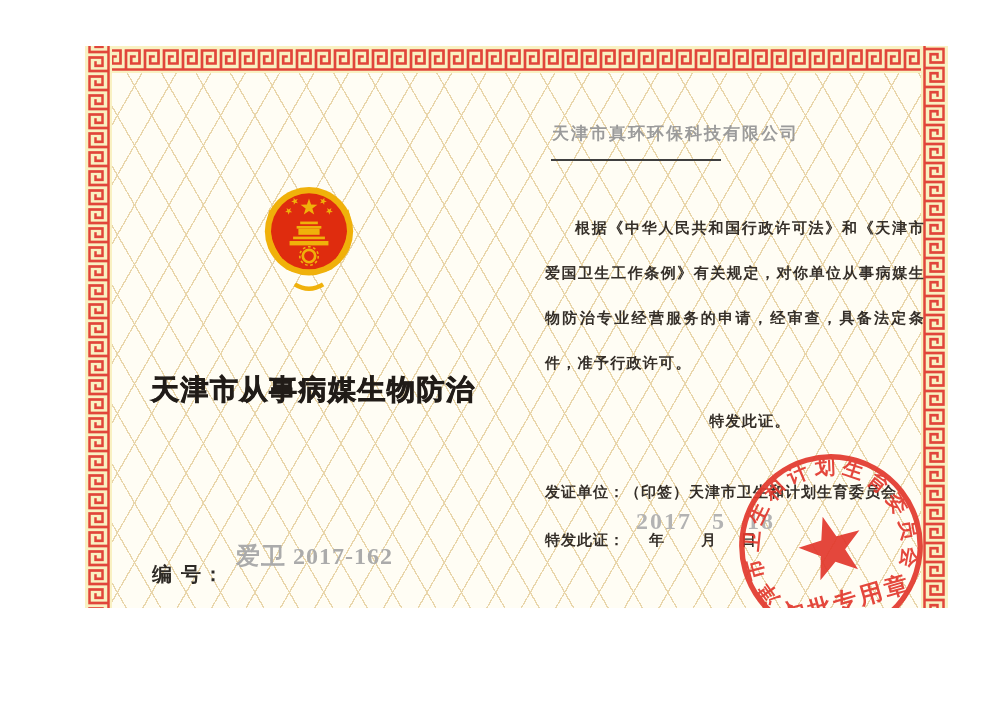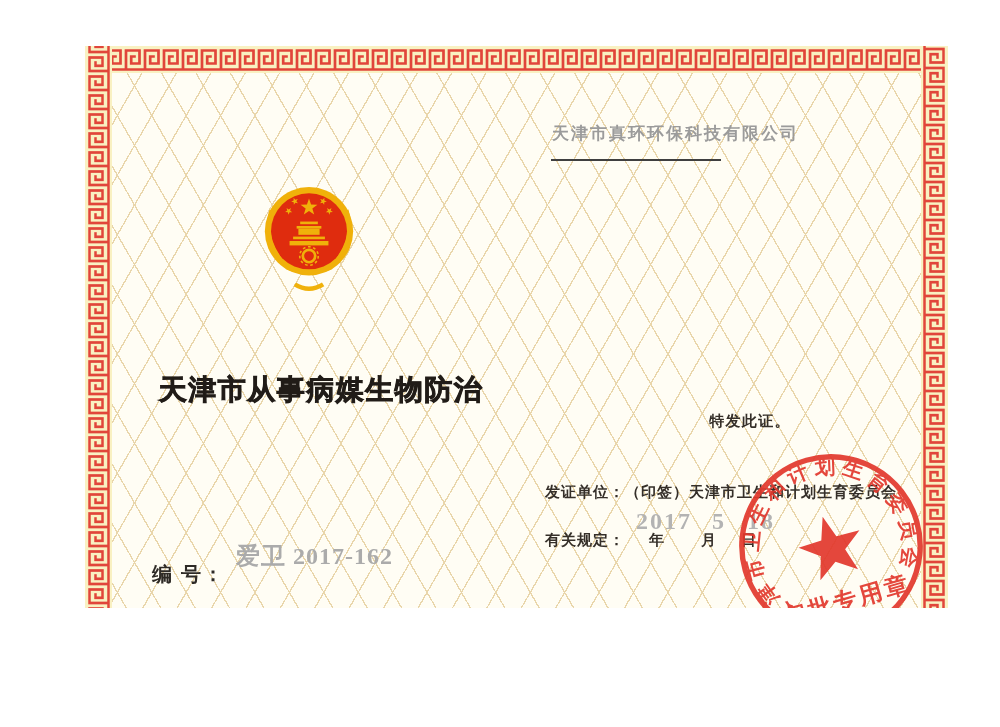--- a/index.html
+++ b/index.html
@@ -18,21 +18,21 @@
   .frame{position:absolute;left:85px;top:46px;}
   .emblem{position:absolute;left:256px;top:180px;}
   .company{
     position:absolute;left:552px;top:122px;width:330px;
     color:#9b9b9b;font-size:17px;font-weight:700;letter-spacing:2px;white-space:nowrap;
   }
   .company-underline{position:absolute;left:551px;top:159px;width:170px;height:2px;background:#3f3f3f;}
   .title{
     position:absolute;left:151px;top:367px;width:340px;
     color:#211c18;font-size:28px;font-weight:900;letter-spacing:1.5px;line-height:45px;
-    -webkit-text-stroke:0.8px #211c18;white-space:nowrap;text-align:center;
+    -webkit-text-stroke:0.8px #211c18;white-space:nowrap;
   }
   .bodytext{
     position:absolute;left:545px;top:206px;width:380px;
     color:#352f29;font-size:15px;font-weight:700;letter-spacing:1.3px;line-height:45px;
     text-indent:2em;text-align:justify;
   }
   .issue-stmt{
     position:absolute;left:545px;top:412px;width:380px;text-indent:2em;
     color:#352f29;font-size:15px;font-weight:700;letter-spacing:1.3px;text-align:center;
   }
@@ -108,25 +108,26 @@
     </g>
   </svg>
 
   <div class="company">天津市真环环保科技有限公司</div>
   <div class="company-underline"></div>
 
   <div class="title">
     <div>天津市从事病媒生物防治</div>
   </div>
 
+  <div class="bodytext">根据《中华人民共和国行政许可法》和《天津市爱国卫生工作条例》有关规定，对你单位从事病媒生物防治专业经营服务的申请，经审查，具备法定条件，准予行政许可。</div>
   <div class="issue-stmt">特发此证。</div>
 
   <div class="issuer-row"><span>发证单位：</span><span>（印签）天津市卫生和计划生育委员会</span></div>
 
-  <div class="date-row">有关规定：</div>
+  <div class="date-row">特发此证：</div>
   <span class="date-unit u-year">年</span>
   <span class="date-unit u-month">月</span>
   <span class="date-unit u-day">日</span>
   <span class="date-val v-year">2017</span>
   <span class="date-val v-month">5</span>
   <span class="date-val v-day">18</span>
 
   <div class="serial-label">编 号：</div>
   <div class="serial-value">爱卫 2017-162</div>
 

